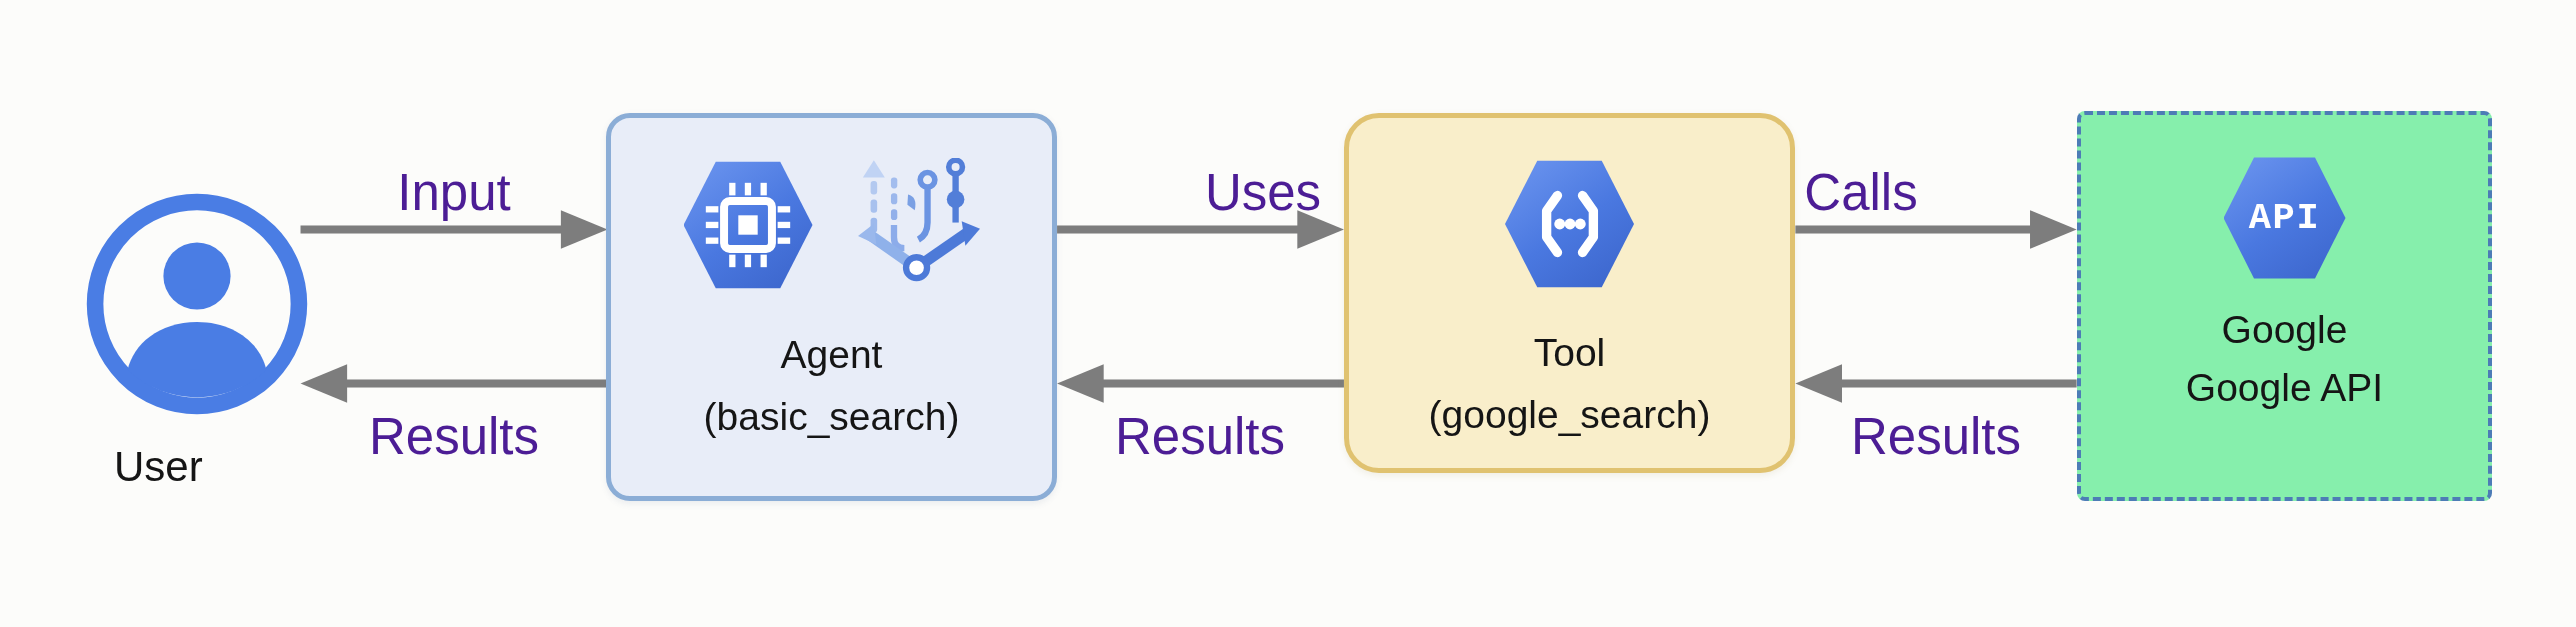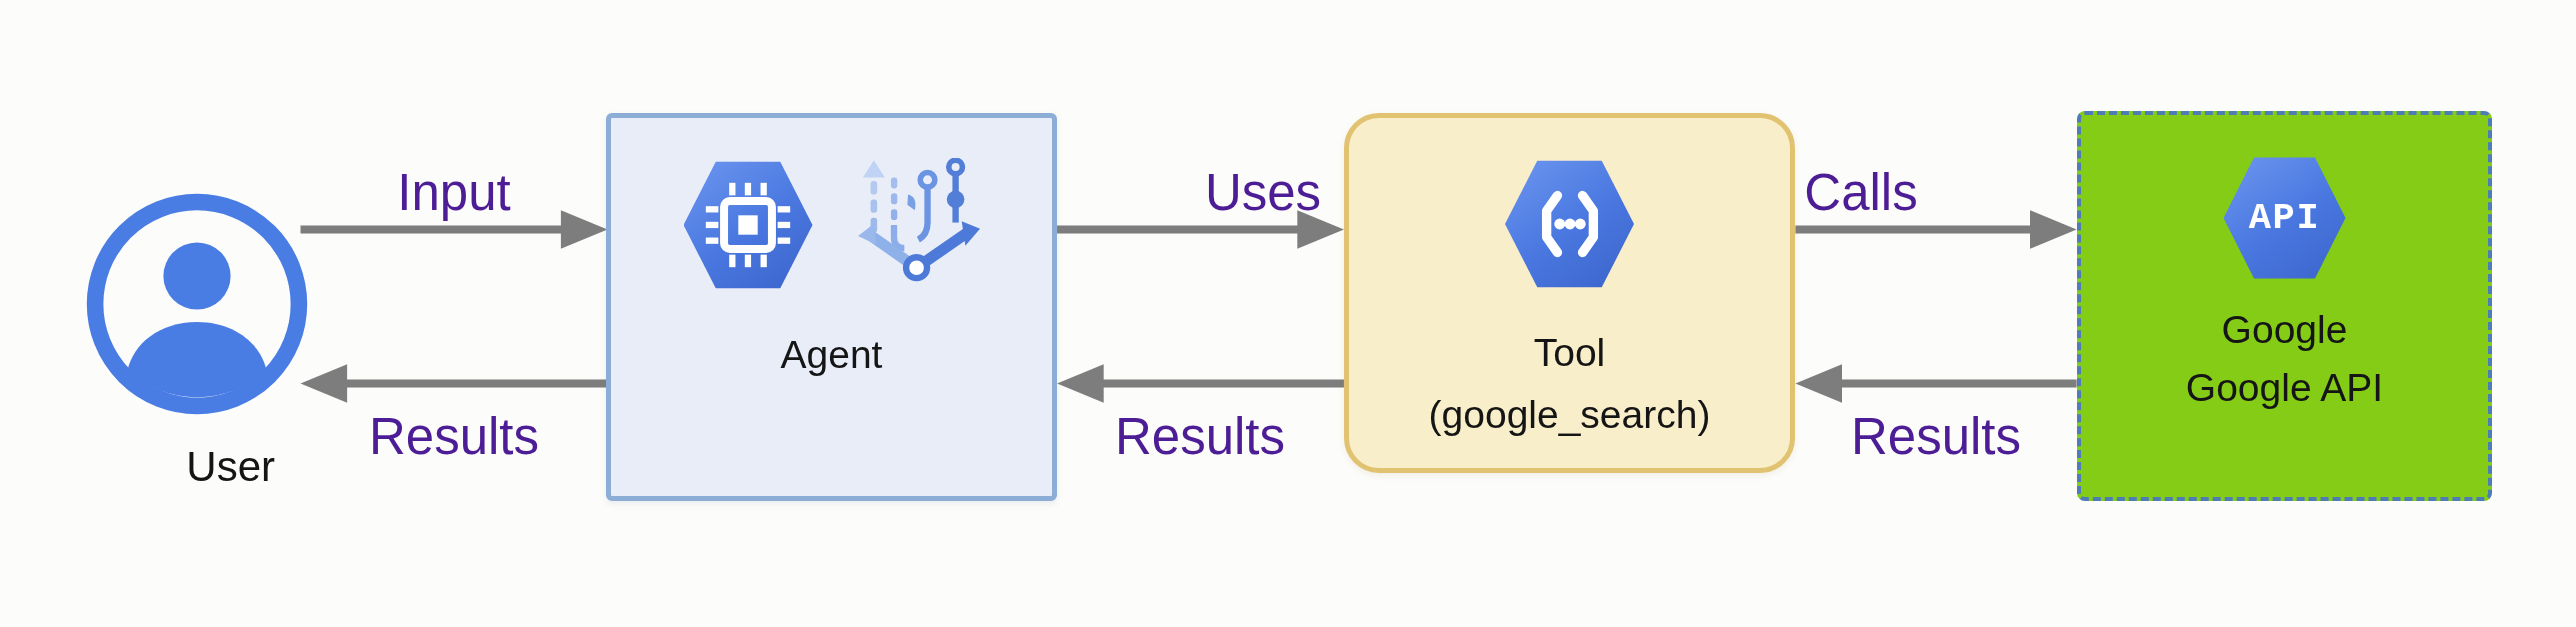--- a/index.html
+++ b/index.html
@@ -20,33 +20,33 @@
     position: absolute;
     box-sizing: border-box;
     display: flex;
     flex-direction: column;
     align-items: center;
   }
   .node-agent {
     left: 606px; top: 113px; width: 451px; height: 388px;
     background: #e8edf8;
     border: 5.6px solid #8badd6;
-    border-radius: 6px;
+    border-radius: 24px;
     box-shadow: 0 2.4px 6.4px rgba(90,110,150,0.10);
   }
   .node-tool {
     left: 1344px; top: 113px; width: 451px; height: 360px;
     background: #f9eeca;
     border: 5.6px solid #e0c270;
     border-radius: 35px;
     box-shadow: 0 2.4px 6.4px rgba(150,130,60,0.10);
   }
   .node-api {
     left: 2077px; top: 111px; width: 415px; height: 390px;
-    background: #84cc16;
+    background: #86efac;
     border: 4.8px dashed #4d7cb6;
     border-radius: 8px;
   }
   .icon-row {
     display: flex;
     align-items: center;
     gap: 45px;
     margin-top: 40px;
   }
   .node-text {
@@ -79,21 +79,21 @@
     font-size: 37px;
     letter-spacing: 1.6px;
   }
   .vertex-icon { width: 122px; height: 134px; flex: 0 0 auto; }
 
   
   .user-icon { position: absolute; left: 85px; top: 192px; }
   .user-label {
     position: absolute;
     left: 114px; top: 443px; width: 161px;
-    text-align: right;
+    text-align: left;
     font-size: 42px;
     color: #151515;
   }
 
   
   .arrow { position: absolute; height: 45px; }
   .arrow svg { display: block; }
   .edge-label {
     position: absolute;
     width: 274px;
@@ -170,20 +170,21 @@
         <circle cx="80" cy="33" r="7.2" fill="#527ed8"></circle>
         <path d="M8,61 L48,89" stroke="#8fb1ea" stroke-width="9" fill="none"></path>
         <path d="M48,89 L90,60" stroke="#4d7ad8" stroke-width="9" fill="none"></path>
         <polygon points="13,53 0,63 15,70" fill="#9ab8ec"></polygon>
         <polygon points="85,51 100,57 88,71" fill="#4d7ad8"></polygon>
         <circle cx="48" cy="89" r="8.6" fill="#ffffff" stroke="#4d7ad8" stroke-width="5.2"></circle>
       </svg>
     </div>
     <div class="node-text">
       <div>Agent</div>
+      <div>(basic_search)</div>
     </div>
   </div>
 
   <div class="edge-label top" style="left:1126px;">Uses</div>
   <div class="arrow" style="left:1057px; top:207px;">
     <svg width="287" height="45" viewBox="0 0 357 56">
       <rect x="0" y="23" width="305" height="10" fill="#7d7d7d"></rect>
       <polygon points="299,4 299,52 357,28" fill="#7d7d7d"></polygon>
     </svg>
   </div>

